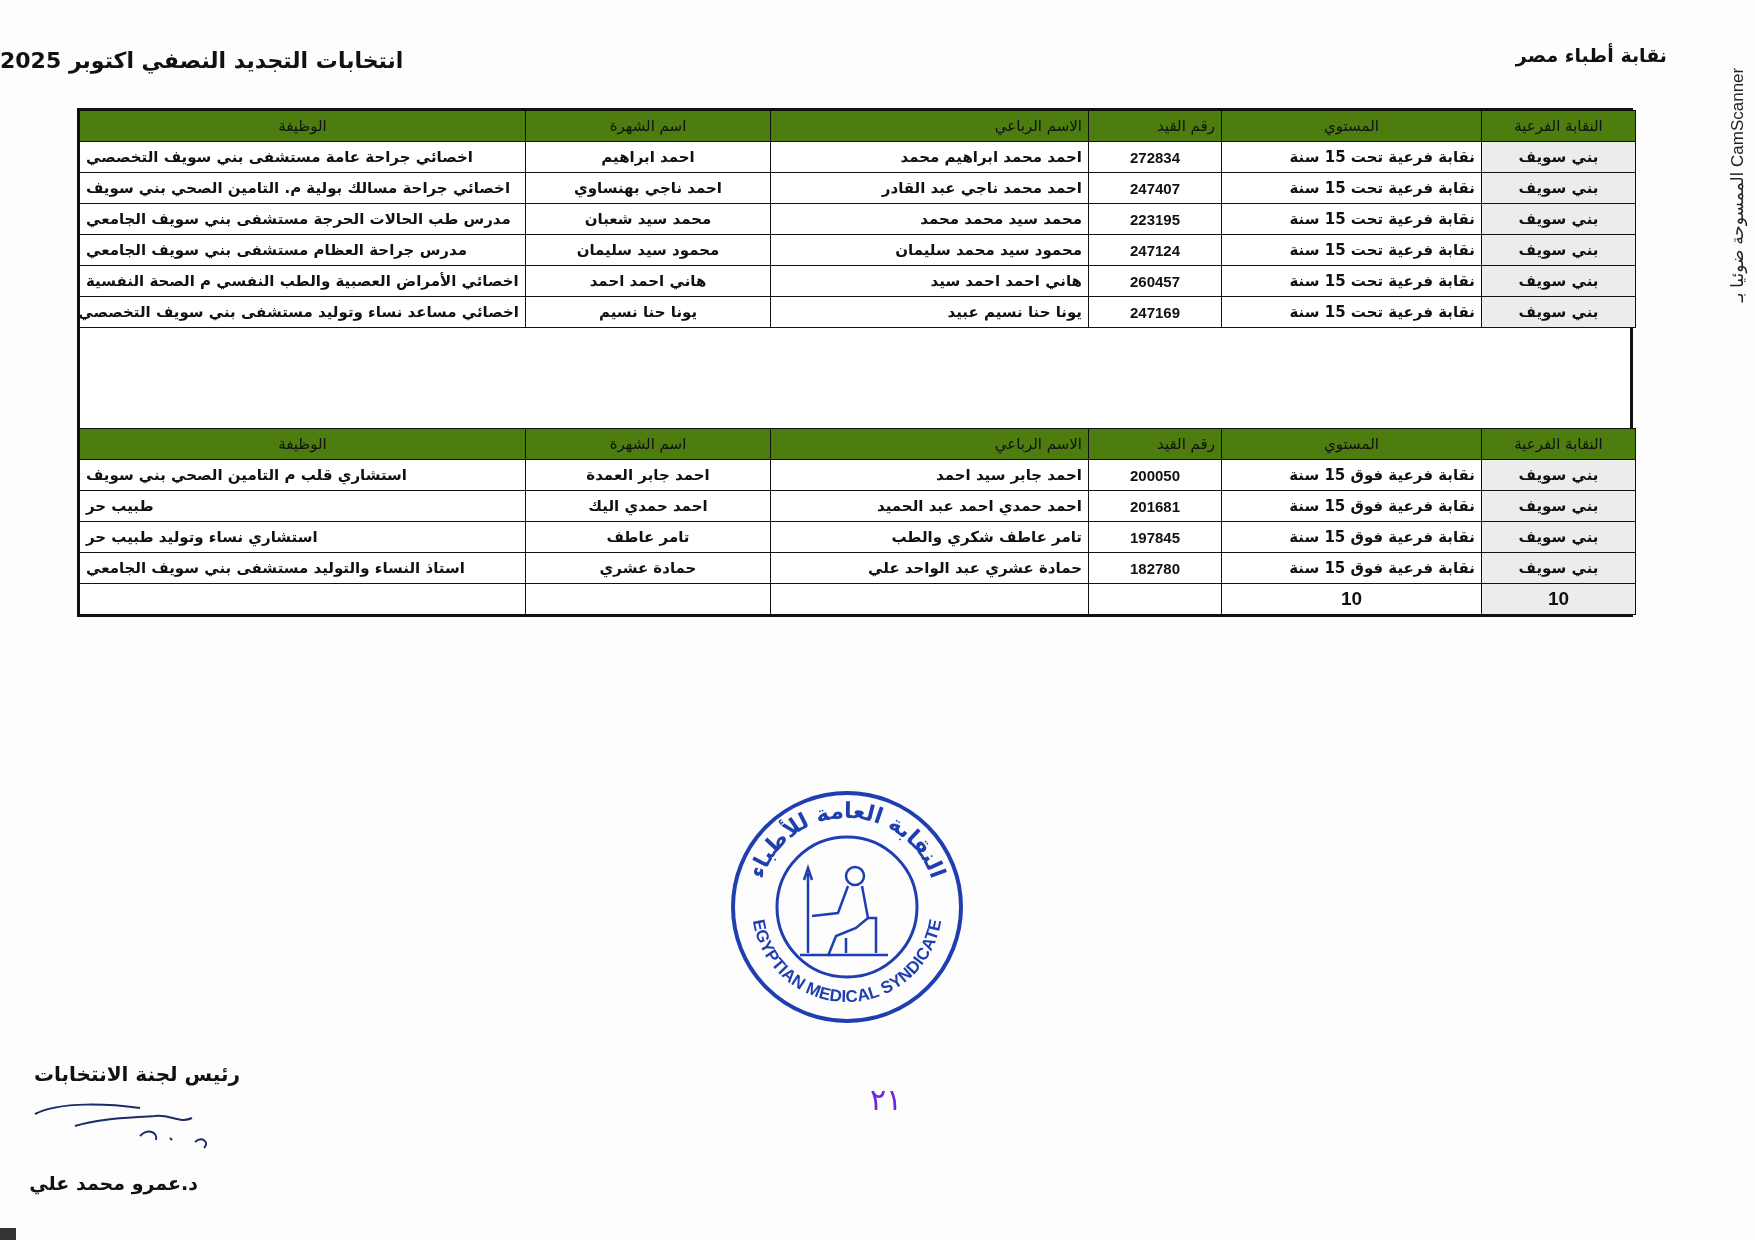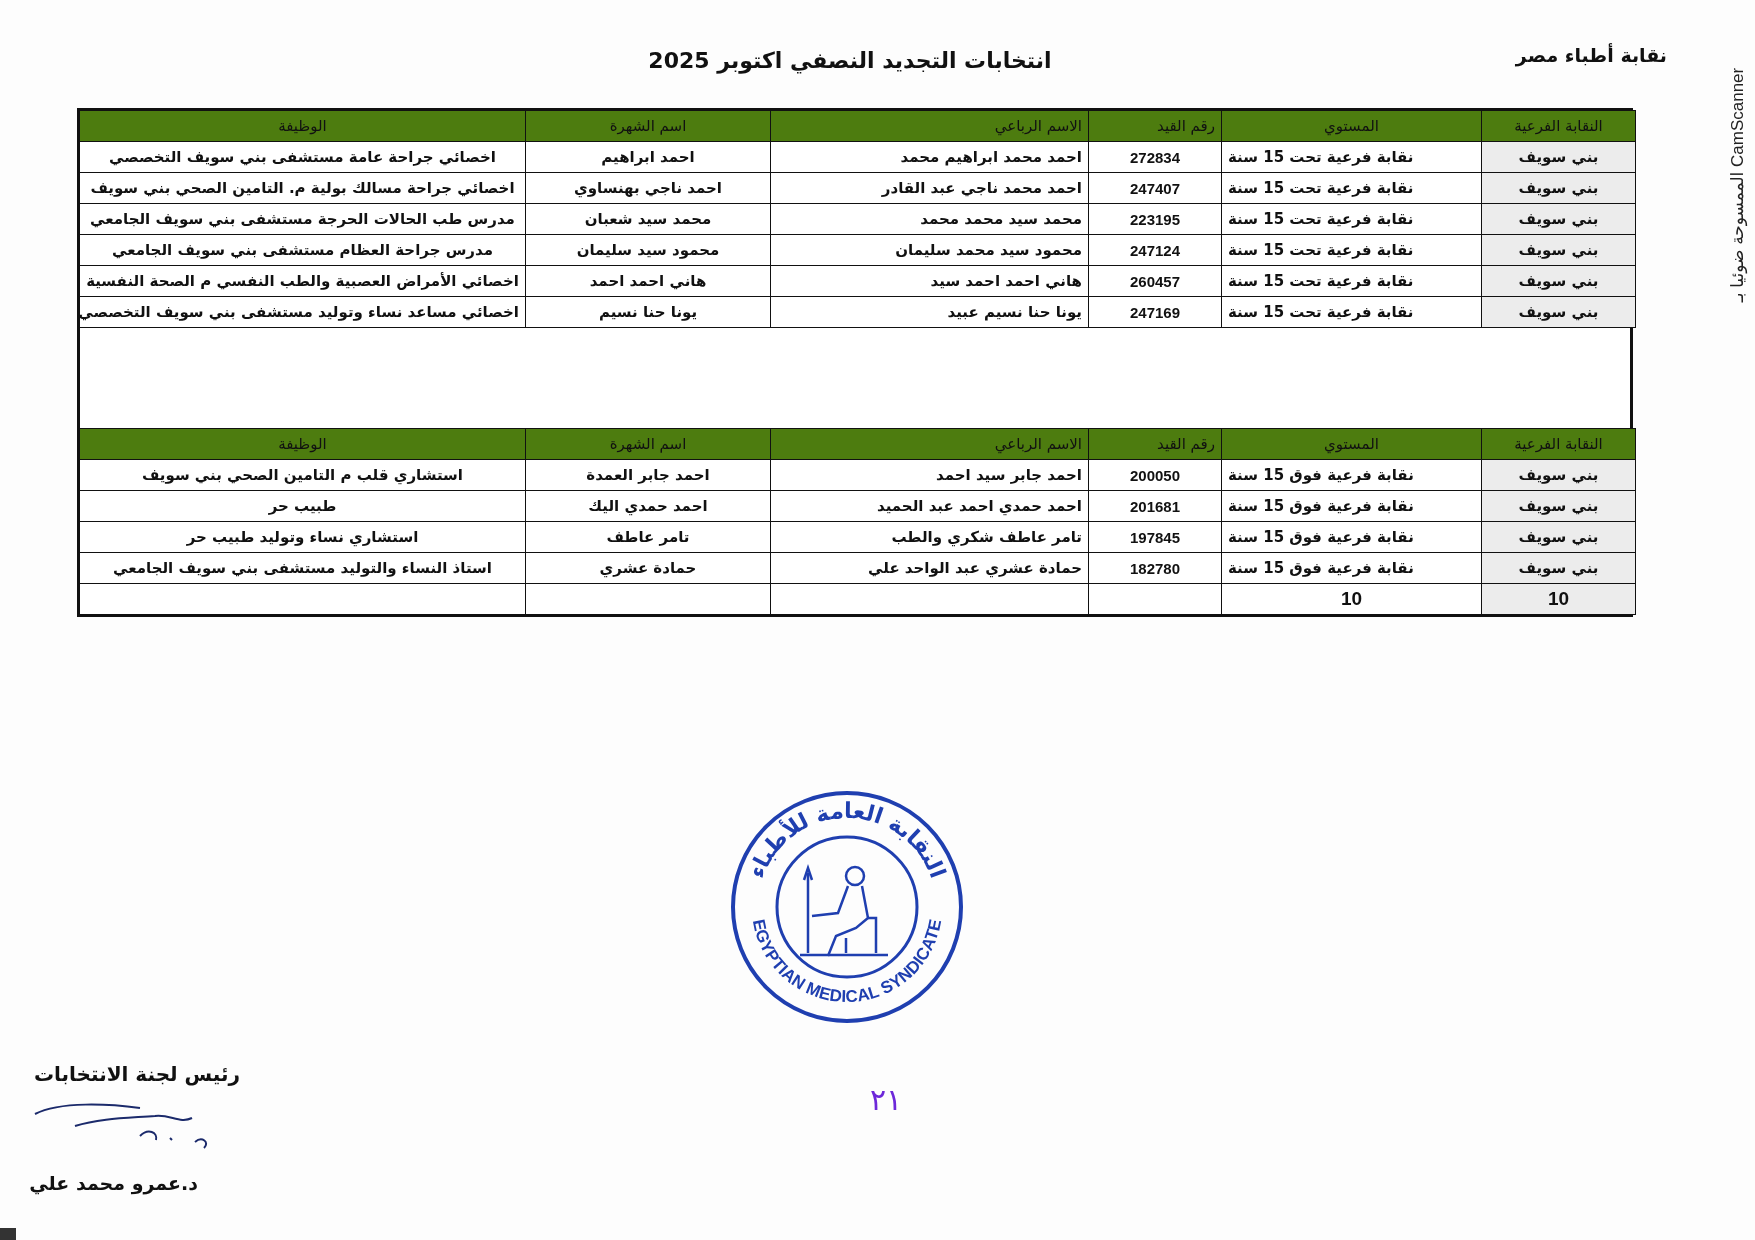--- a/index.html
+++ b/index.html
@@ -5,21 +5,21 @@
     html, body { margin: 0; padding: 0; }
     body {
       width: 1755px; height: 1240px; position: relative; overflow: hidden;
       background: #fdfdfd; font-family: "DejaVu Sans", sans-serif; color: #111;
     }
     .org-name {
       position: absolute; right: 88px; top: 44px; font-size: 19px; font-weight: bold;
       direction: rtl;
     }
     .doc-title {
-      position: absolute; left: 0; width: 1700px; top: 48px; text-align: center;
+      position: absolute; left: 0; width: 1700px; top: 48px; text-align: left;
       font-size: 22px; font-weight: bold; direction: rtl;
     }
     .side-watermark {
       position: absolute; left: 1722px; top: 30px; width: 30px; height: 310px;
     }
     .side-watermark span {
       position: absolute; left: 50%; top: 50%;
       transform: translate(-50%, -50%) rotate(-90deg);
       white-space: nowrap; font-size: 17px; color: #222; font-family: "Liberation Sans", sans-serif;
     }
@@ -37,25 +37,25 @@
     table.grid th {
       background: #4d7c0f; font-weight: normal; font-size: 15px;
     }
     th.c-branch { text-align: center; }
     th.c-level { text-align: center; }
     th.c-reg { text-align: right; }
     th.c-name { text-align: right; }
     th.c-nick { text-align: center; }
     th.c-job { text-align: center; }
     td.c-branch { text-align: center; background: #ececec; }
-    td.c-level { text-align: left; }
+    td.c-level { text-align: right; }
     td.c-reg { text-align: center; font-family: "Liberation Sans", sans-serif; font-size: 19px; }
     td.c-name { text-align: right; }
     td.c-nick { text-align: center; }
-    td.c-job { text-align: center; }
+    td.c-job { text-align: left; }
     .spacer { height: 100px; border-left: 1.5px solid #111; border-right: 1.5px solid #111; }
     .totals td { height: 30px; }
     .totals td.num { font-family: "Liberation Sans", sans-serif; font-size: 19px; text-align: center; }
     col.w-branch { width: 154px; }
     col.w-level { width: 260px; }
     col.w-reg { width: 133px; }
     col.w-name { width: 318px; }
     col.w-nick { width: 245px; }
     col.w-job { width: 446px; }
 

